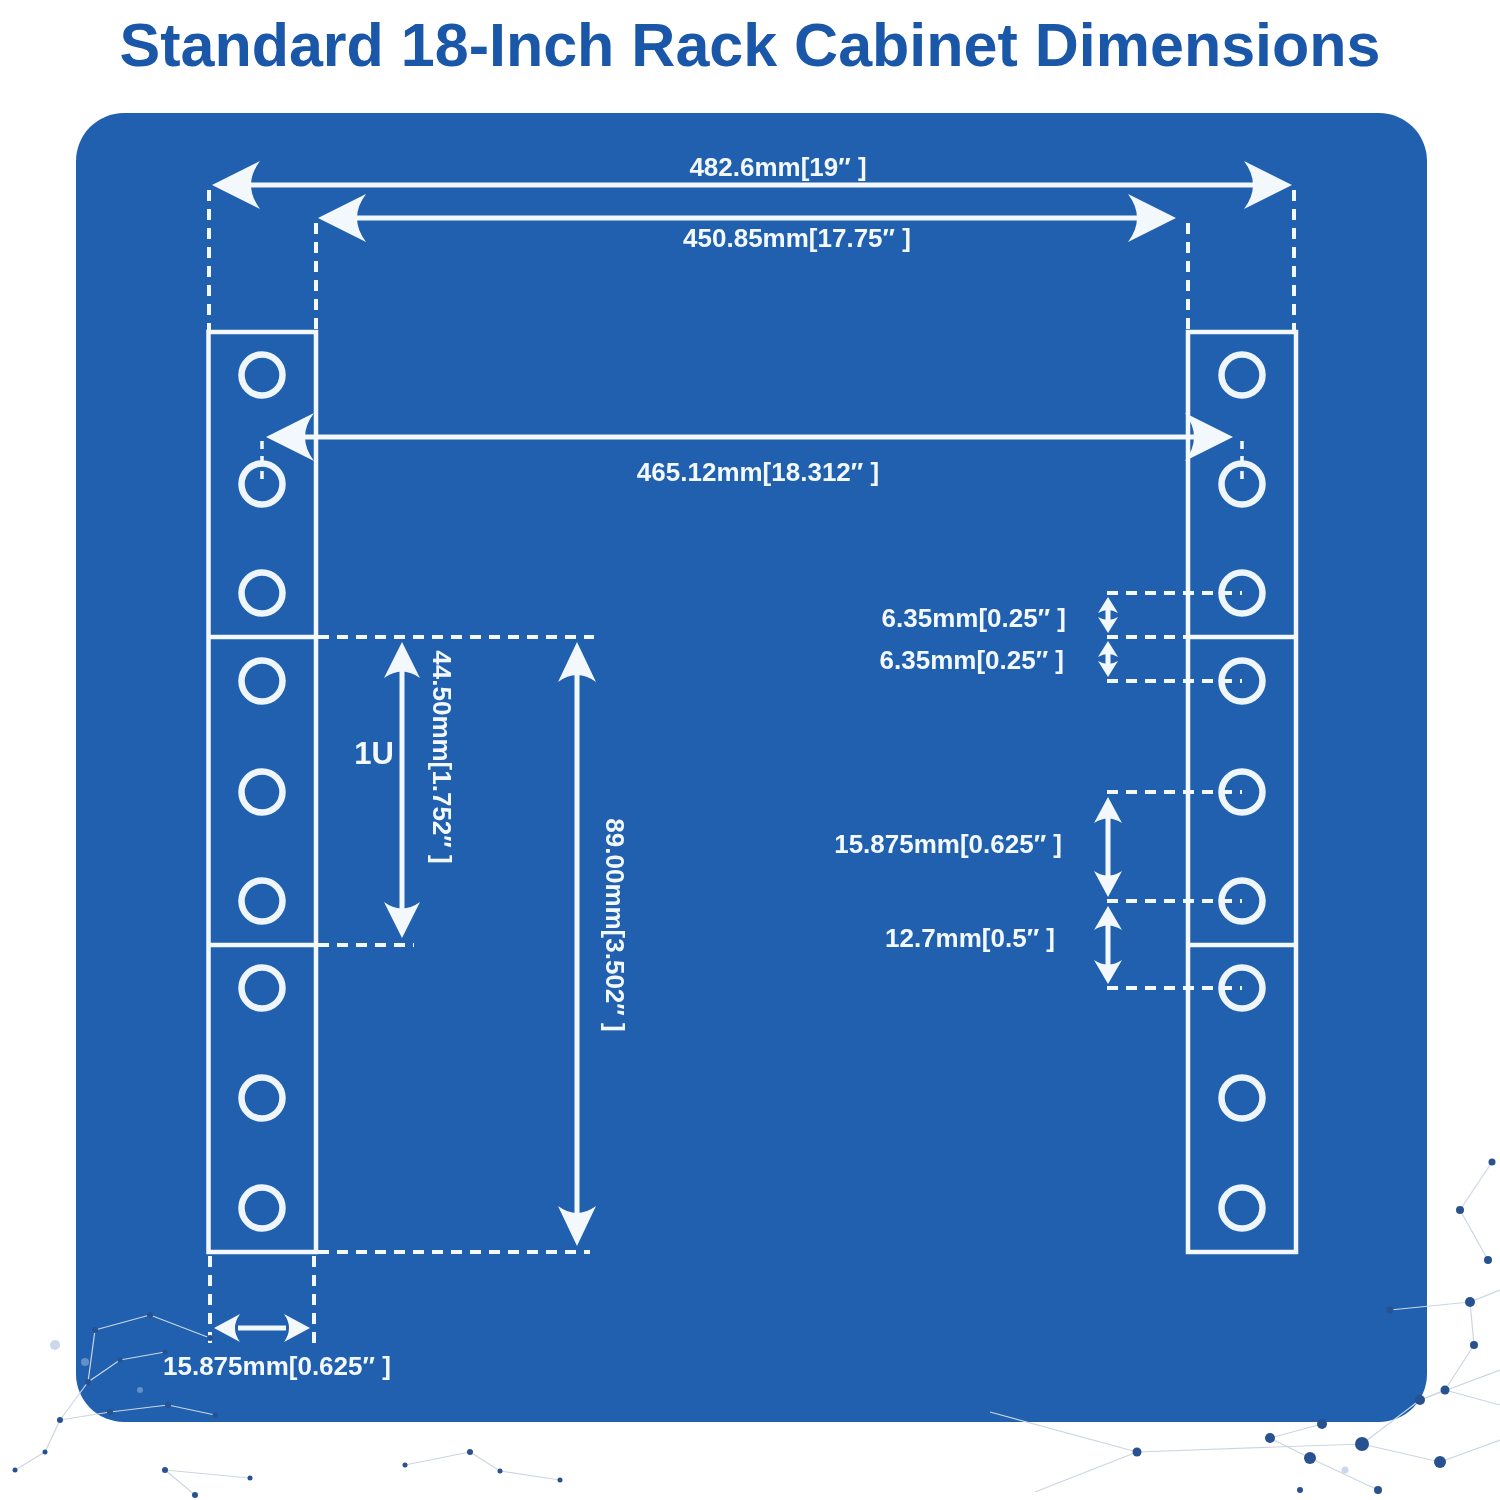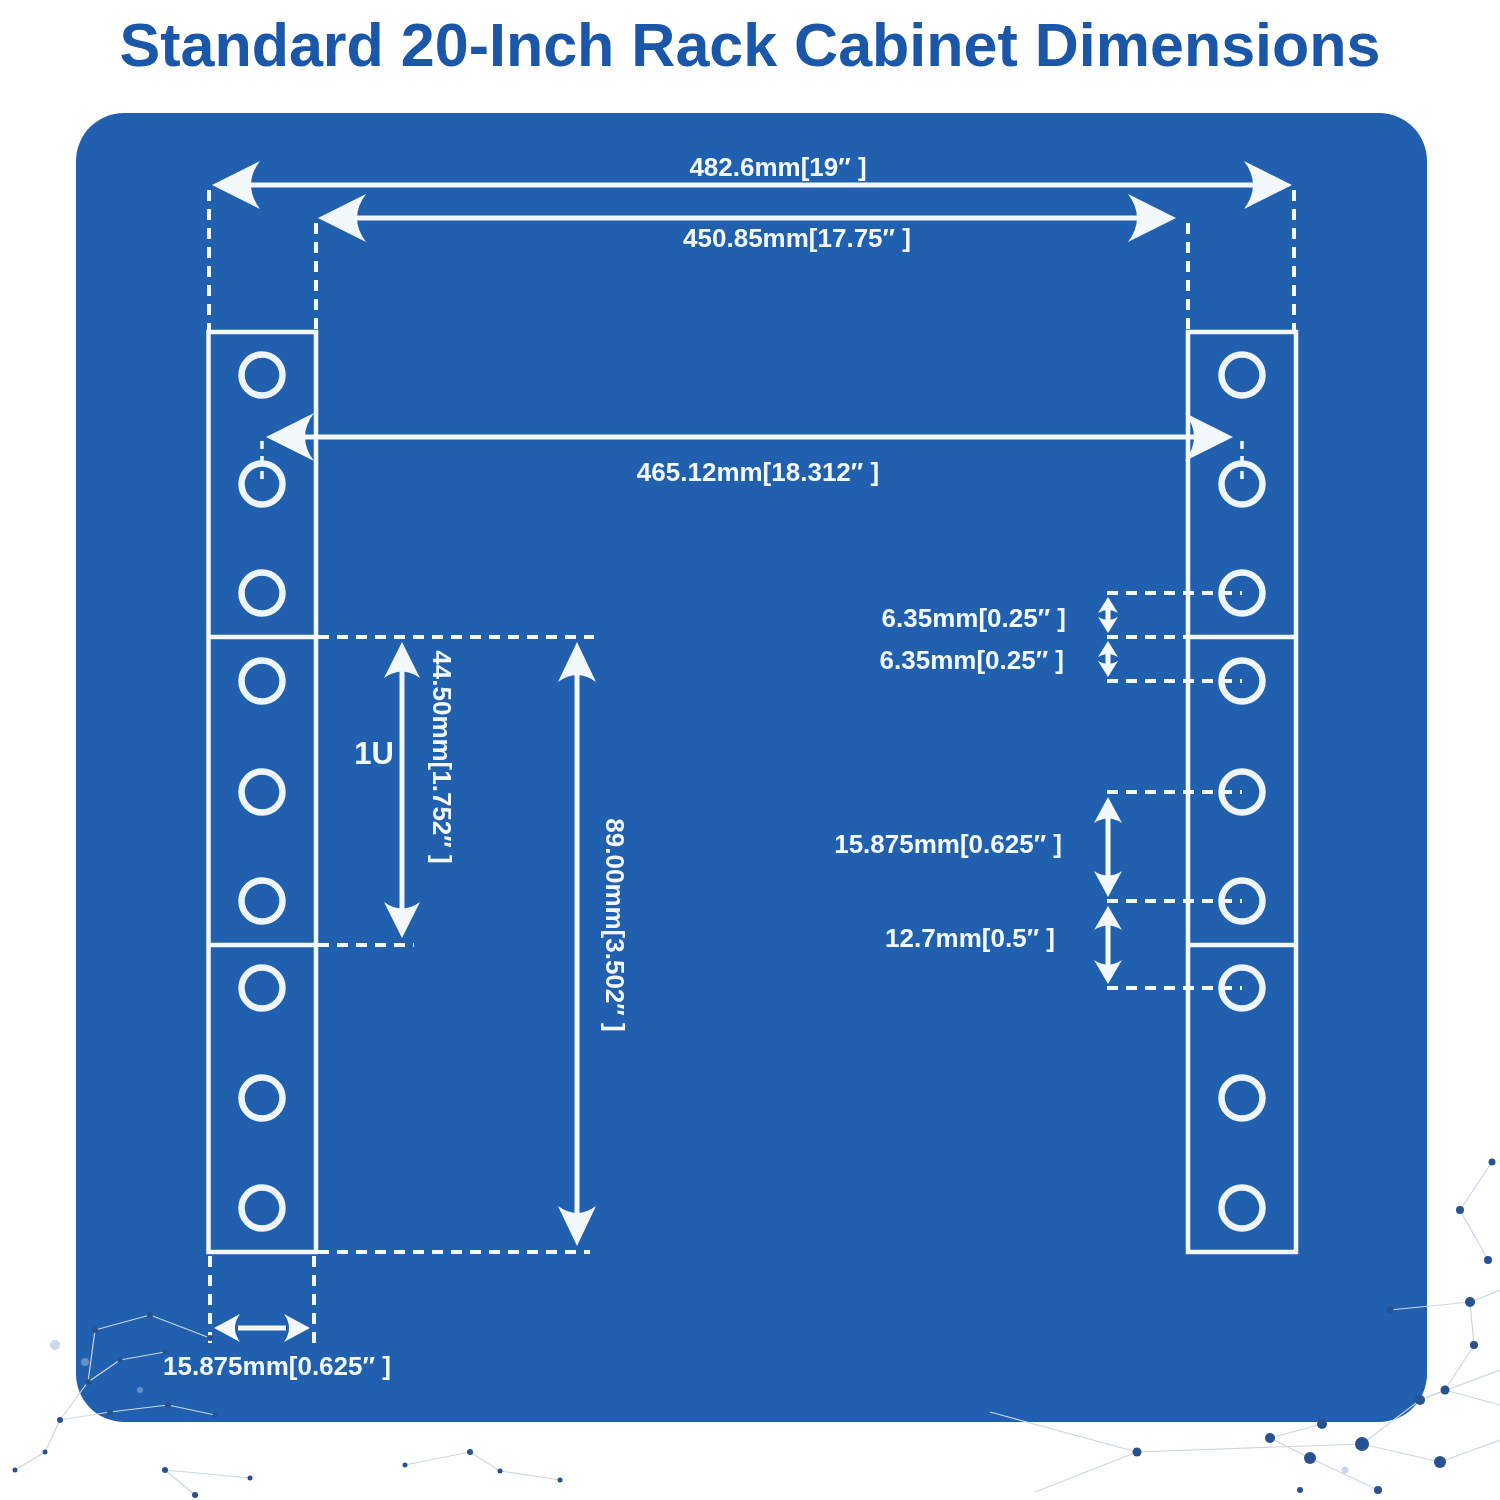--- a/index.html
+++ b/index.html
@@ -19,21 +19,21 @@
   .dash-sm{stroke:#f2f8fc;stroke-width:3.5;fill:none;stroke-dasharray:8 7;}
   .net-line{stroke:#ccd6e2;stroke-width:1.2;fill:none;}
   .net-dot{fill:#27518f;}
   .net-dot-soft{fill:#9db8d8;opacity:0.55;}
 </style>
 </head>
 <body>
 
 <div class="page">
 
-  <h1 class="title">Standard 20-Inch Rack Cabinet Dimensions</h1>
+  <h1 class="title">Standard 18-Inch Rack Cabinet Dimensions</h1>
 
   <svg width="1500" height="1500" viewBox="0 0 1500 1500">
 
     <rect x="76" y="113" width="1351" height="1309" rx="48" fill="#2060af"></rect>
 
     <g>
       <rect class="rail" x="208.5" y="332" width="107.5" height="920"></rect>
       <line class="rail" x1="208.5" y1="637" x2="316" y2="637"></line>
       <line class="rail" x1="208.5" y1="945" x2="316" y2="945"></line>
     </g>

